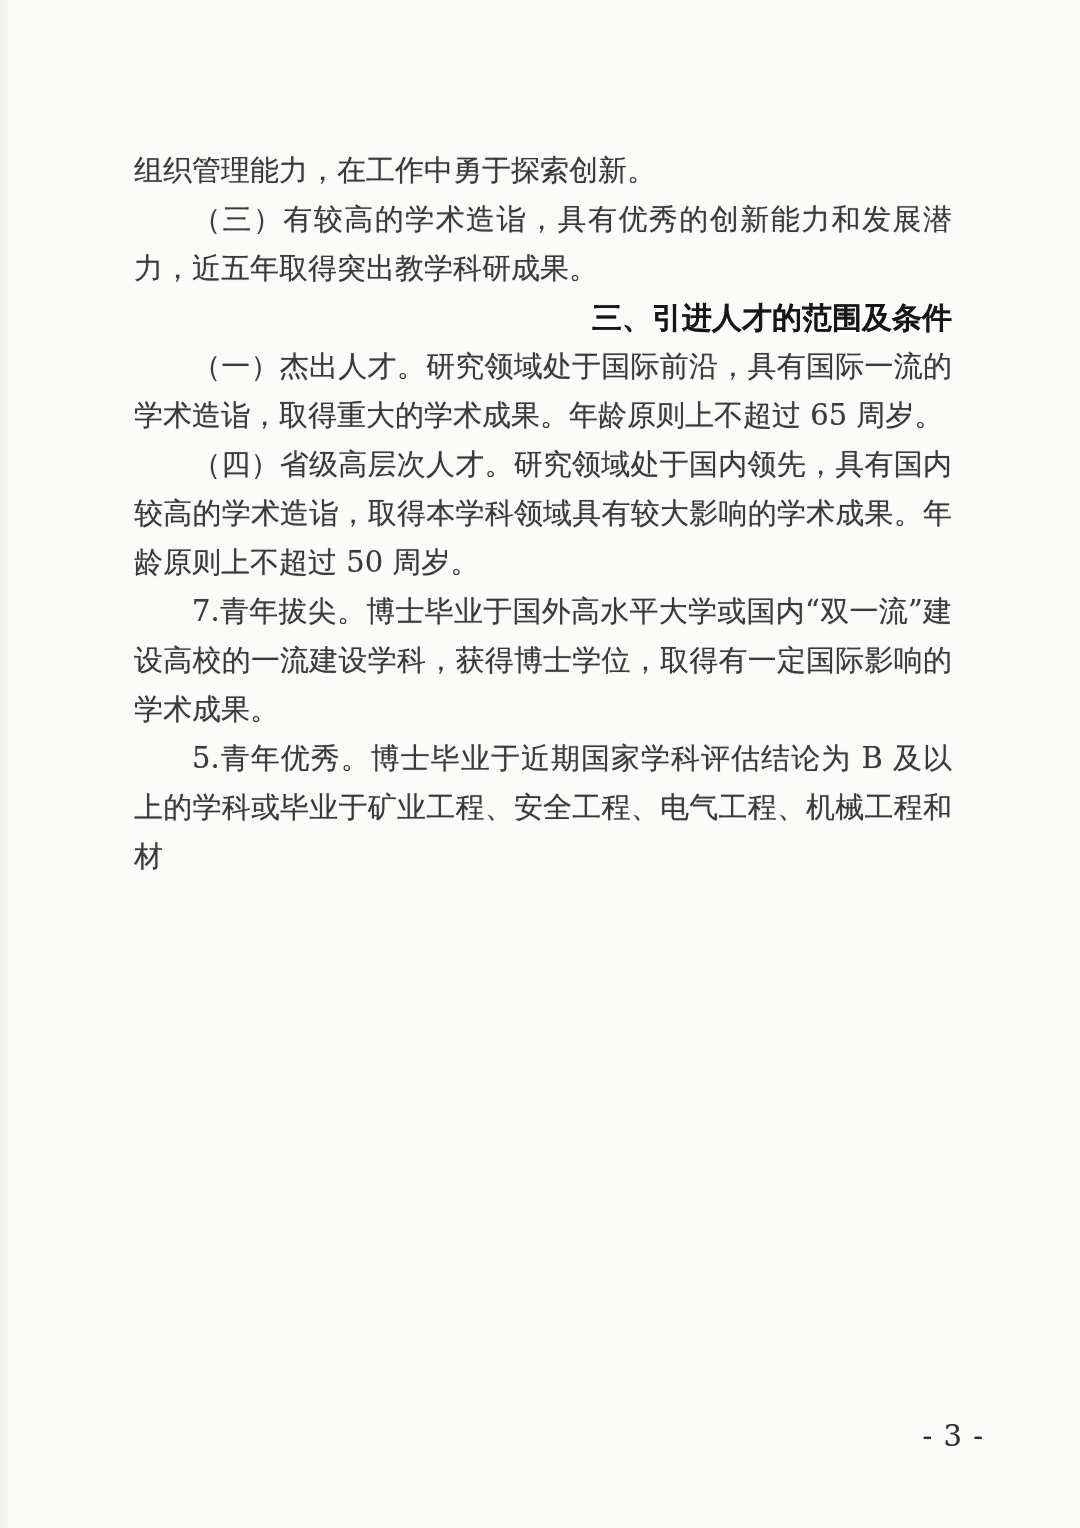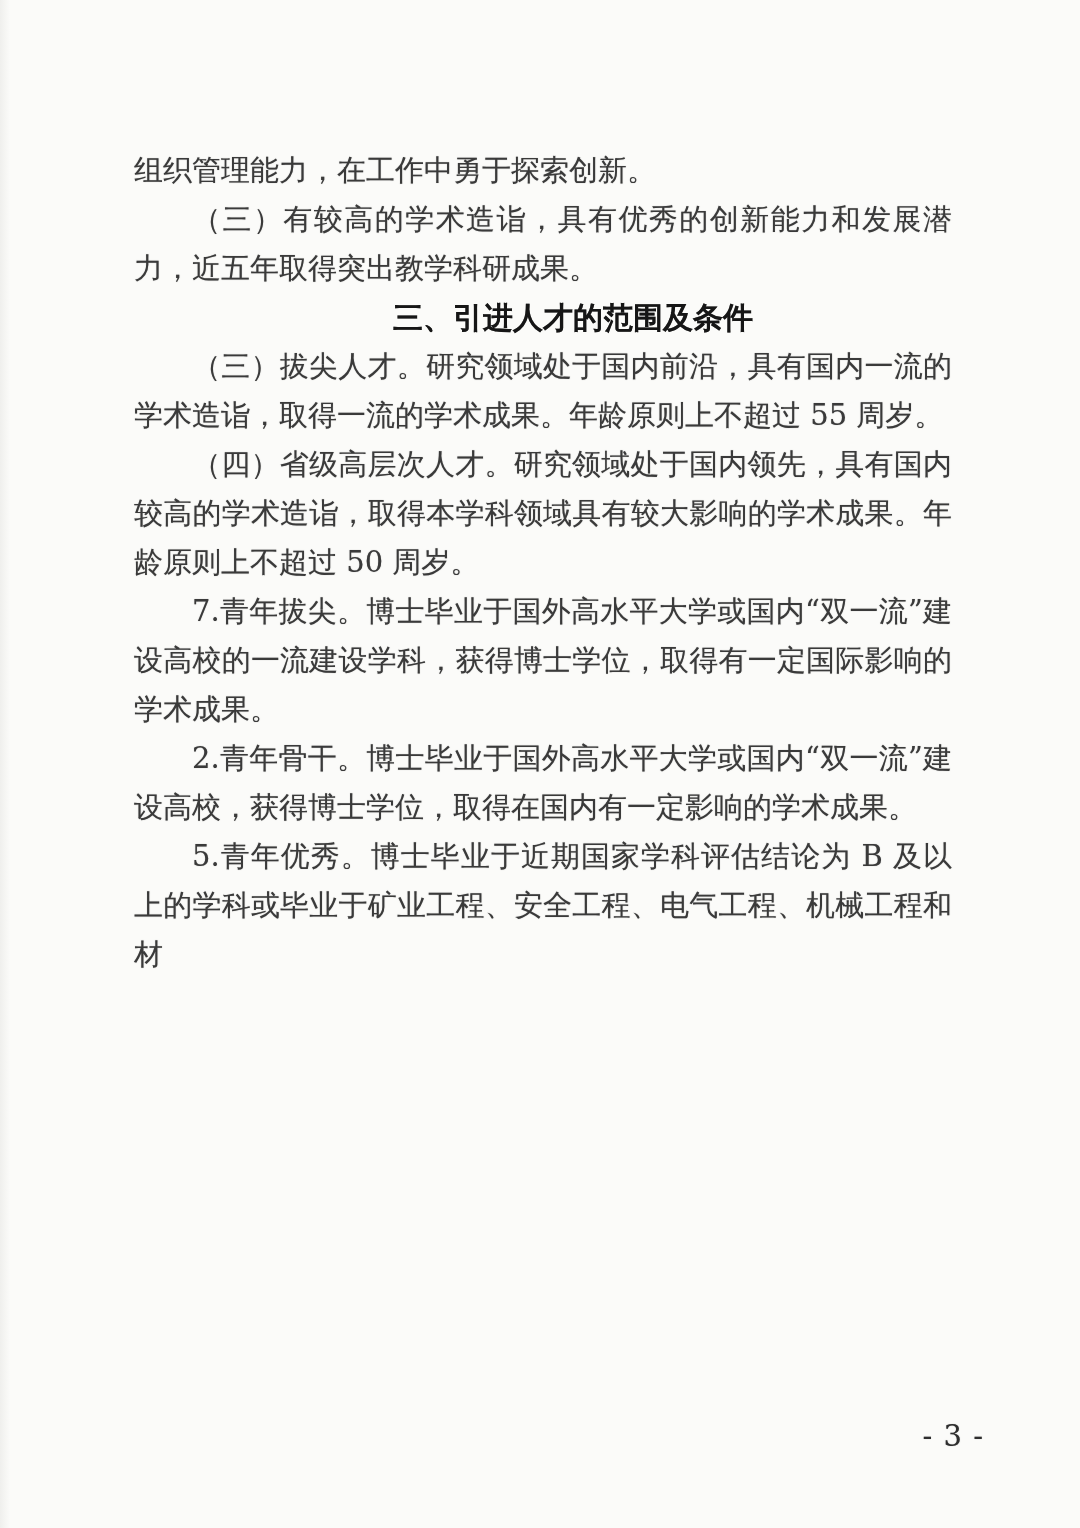--- a/index.html
+++ b/index.html
@@ -34,21 +34,21 @@
   }
 
   .para.no-indent { text-indent: 0; }
 
   .para.heading {
     font-family: "DejaVu Sans", "Liberation Sans", sans-serif;
     font-weight: 700;
     font-size: 30px;
     color: #161616;
     text-shadow: 0 0 0.5px rgba(0, 0, 0, 0.6);
-    text-align: center;
+    text-align: right;
   }
 
   .page-number {
     position: absolute;
     top: 1412px;
     right: 130px;
     font-size: 29px;
     line-height: 49px;
     color: #2e2e2e;
     letter-spacing: 1px;
@@ -56,20 +56,19 @@
   }
 </style>
 </head>
 <body>
 
 <div class="page" style="background-color: rgb(251, 251, 249); padding-left: 34px;">
   <main class="doc-body" style="color: rgb(58, 58, 58);">
       <p class="para no-indent">组织管理能力，在工作中勇于探索创新。</p>
       <p class="para">（三）有较高的学术造诣，具有优秀的创新能力和发展潜力，近五年取得突出教学科研成果。</p>
       <p class="para heading" style="color: rgb(22, 22, 22);">三、引进人才的范围及条件</p>
-      <p class="para">（三）拔尖人才。研究领域处于国内前沿，具有国内一流的学术造诣，取得一流的学术成果。年龄原则上不超过 55 周岁。</p>
+      <p class="para">（一）杰出人才。研究领域处于国际前沿，具有国际一流的学术造诣，取得重大的学术成果。年龄原则上不超过 65 周岁。</p>
       <p class="para">（四）省级高层次人才。研究领域处于国内领先，具有国内较高的学术造诣，取得本学科领域具有较大影响的学术成果。年龄原则上不超过 50 周岁。</p>
       <p class="para">7.青年拔尖。博士毕业于国外高水平大学或国内“双一流”建设高校的一流建设学科，获得博士学位，取得有一定国际影响的学术成果。</p>
-      <p class="para">2.青年骨干。博士毕业于国外高水平大学或国内“双一流”建设高校，获得博士学位，取得在国内有一定影响的学术成果。</p>
       <p class="para">5.青年优秀。博士毕业于近期国家学科评估结论为 B 及以上的学科或毕业于矿业工程、安全工程、电气工程、机械工程和材</p>
     </main>
   <div class="page-number">- 3 -</div>
 </div>
 
 </body></html>

